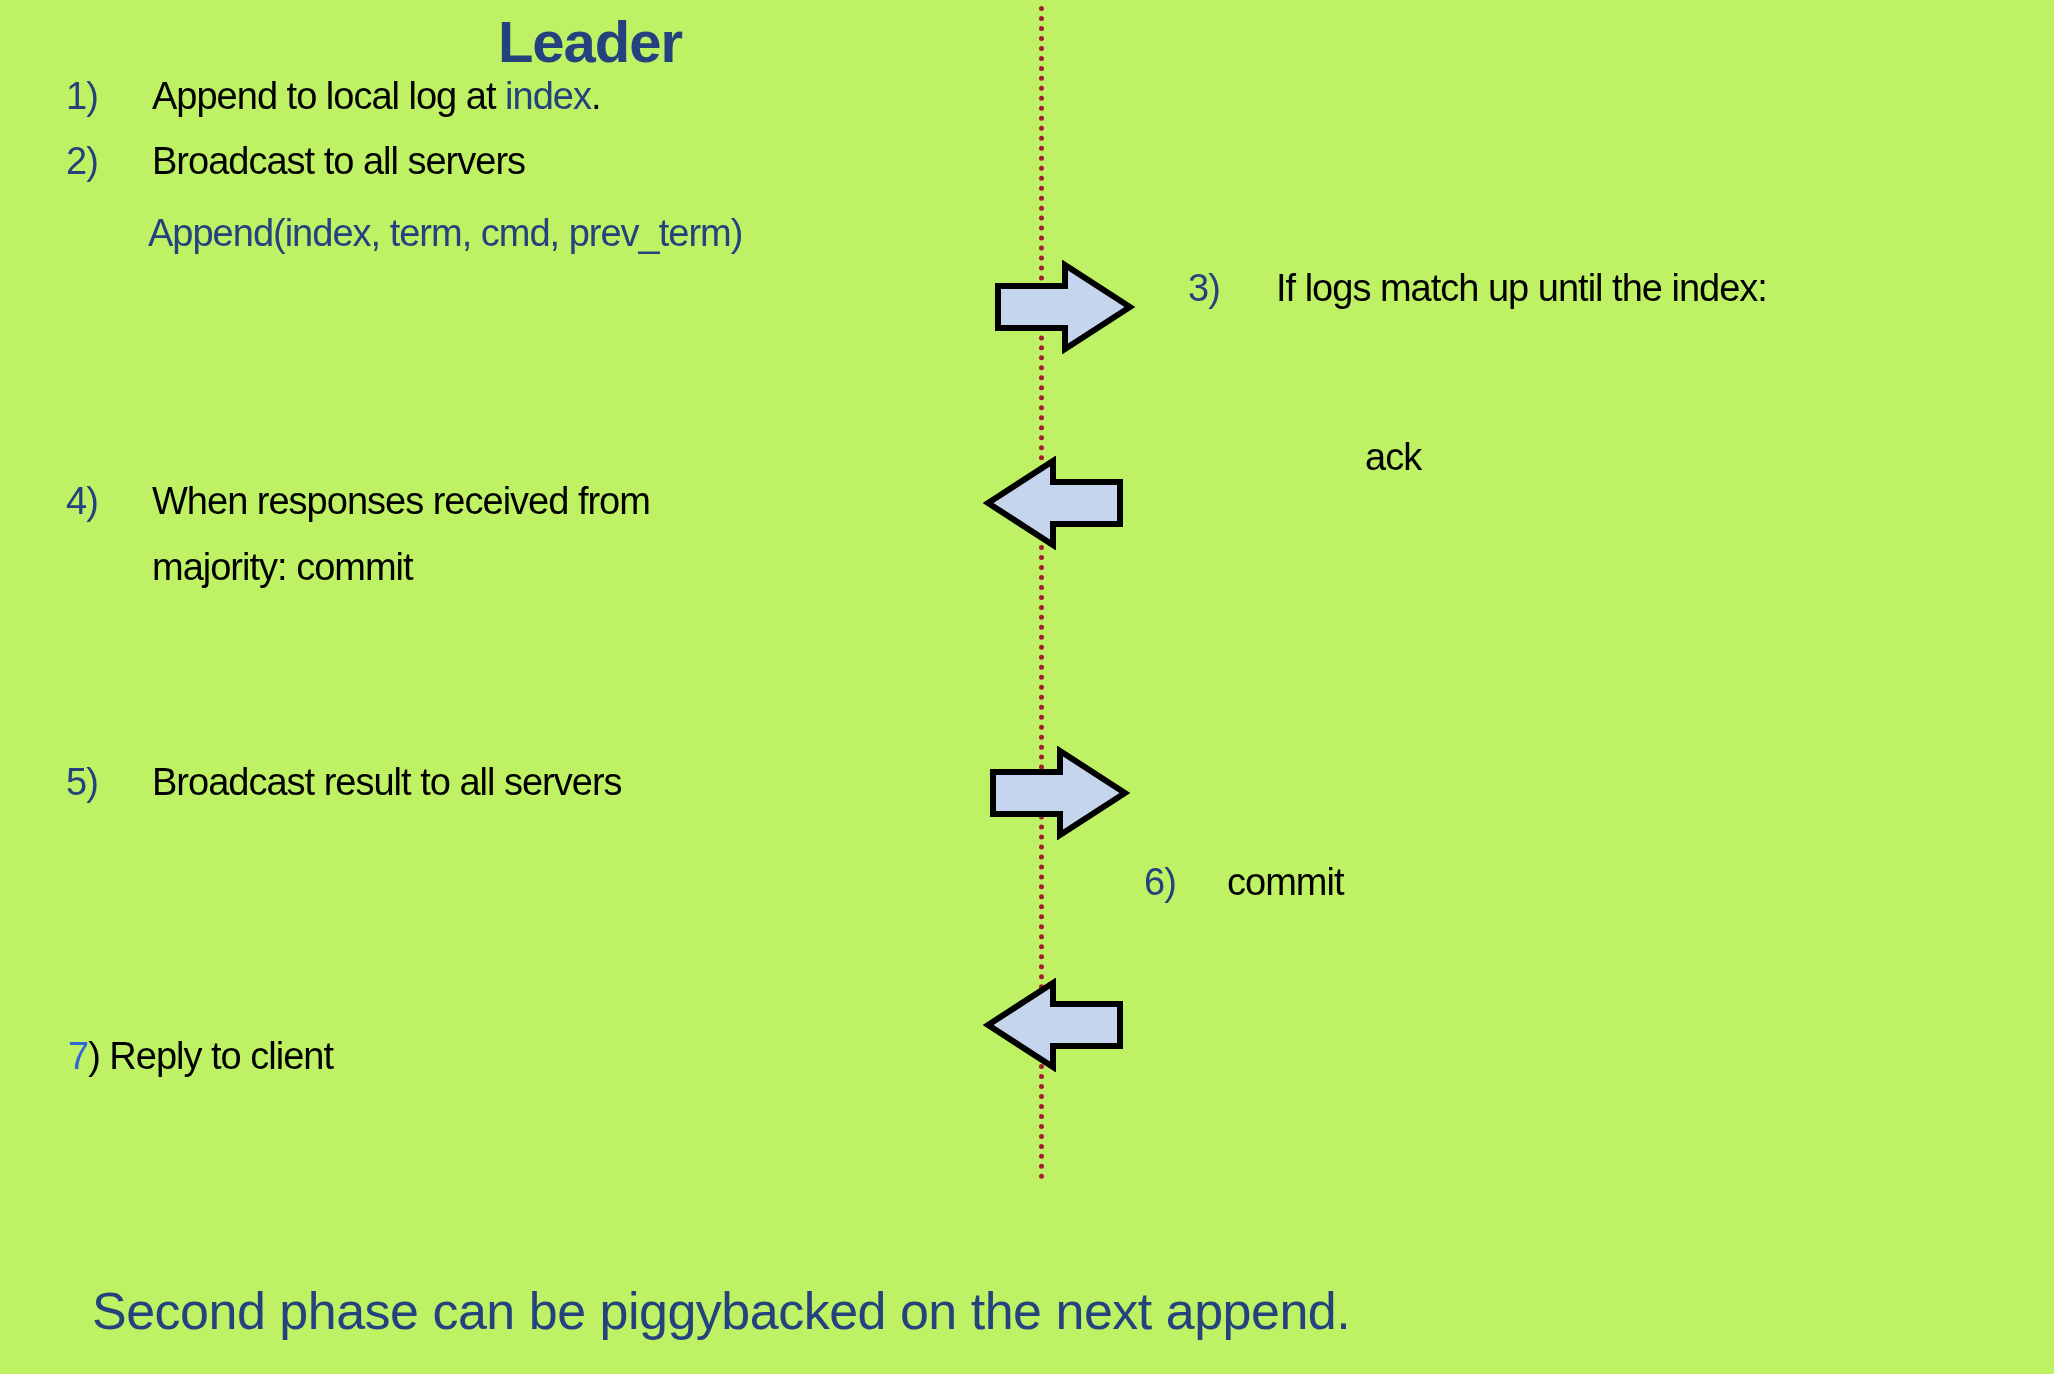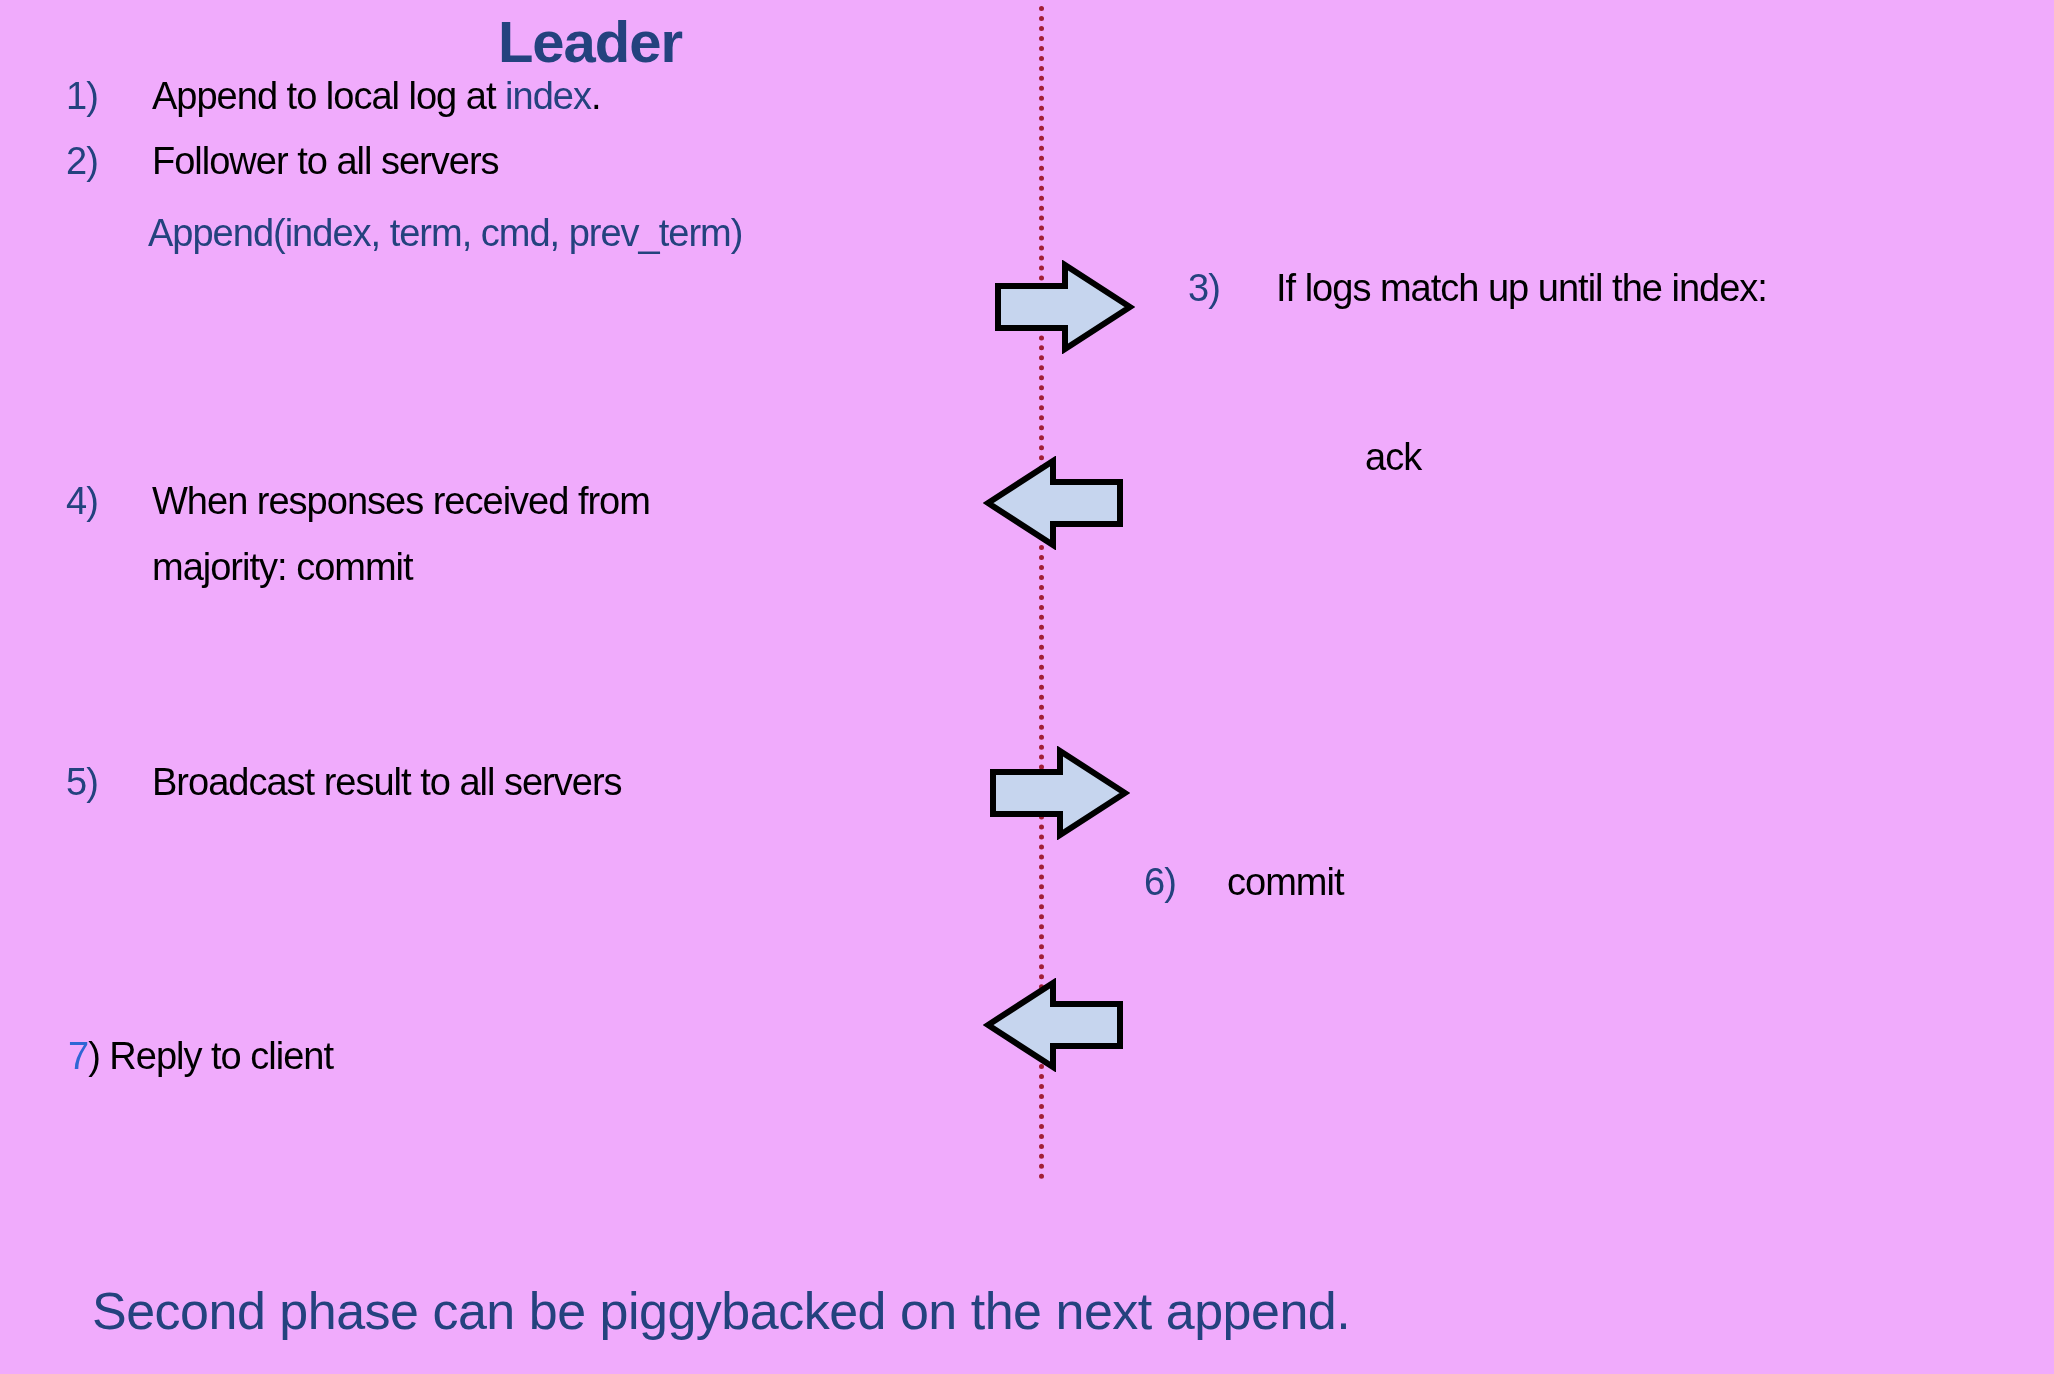--- a/index.html
+++ b/index.html
@@ -1,19 +1,19 @@
 <!DOCTYPE html>
 <html><head>
 <meta charset="utf-8">
 <style>
   html,body{margin:0;padding:0;background:#ffffff;}
   .slide{
     position:relative;
     width:2054px;height:1374px;
-    background:#f0abfc;
+    background:#bef264;
     font-family:"Liberation Sans", sans-serif;
     overflow:hidden;
   }
   .timeline{
     position:absolute;
     left:1039px;top:6px;height:1174px;width:0;
     border-left:5px dotted #A11E35;
     z-index:1;
   }
   .heading{
@@ -53,21 +53,21 @@
 
   <div class="timeline"></div>
 
   <div class="heading leader">Leader</div>
 
   <div class="row" style="left:66px;top:76px;">
     <span class="num w86">1)</span><span><span>Append to local log at </span><span class="blue">index</span><span>.</span></span>
   </div>
 
   <div class="row" style="left:66px;top:141px;">
-    <span class="num w86">2)</span><span>Follower to all servers</span>
+    <span class="num w86">2)</span><span>Broadcast to all servers</span>
   </div>
   <div class="row blue" style="left:148px;top:213px;">Append(index, term, cmd, prev_term)</div>
 
   <svg class="arrow" style="left:995px;top:260px;" viewBox="0 0 140 94">
     <path d="M 3,26 H 70 V 5 L 135,47 L 70,89 V 68 H 3 Z" fill="#C6D5EE" stroke="#000000" stroke-width="6" stroke-linejoin="miter"></path>
   </svg>
 
   <div class="row" style="left:1142px;top:268px;margin-left:46px;">
     <span class="num w88">3)</span><span>If logs match up until the index:</span>
   </div>

